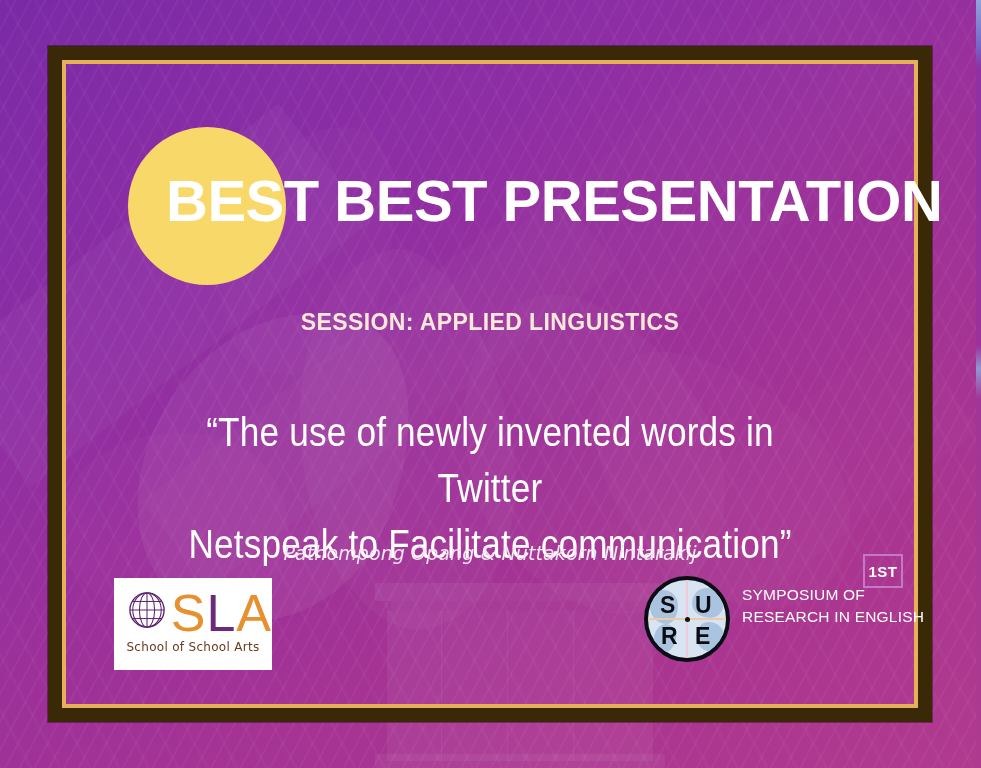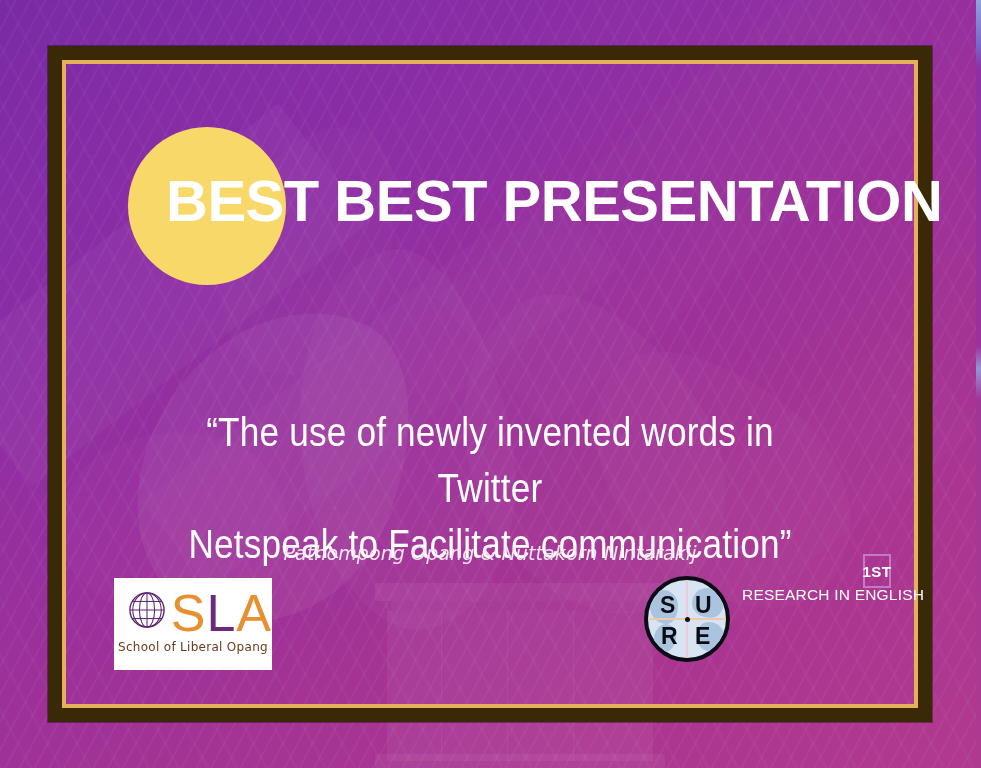--- a/index.html
+++ b/index.html
@@ -269,21 +269,21 @@
     font-size:15.5px;
     line-height:22px;
     letter-spacing:.2px;
     color:#ffffff;
   }
   .sure-text div { white-space:nowrap; }
 
   .first-badge {
     position:absolute;
     left:797px; top:-22px;
-    width:28px; height:34px;
+    width:40px; height:34px;
     border:2px solid #c478c7;
     display:flex; align-items:center; justify-content:center;
     font-family:"Liberation Sans", sans-serif;
     font-weight:bold; font-size:15px;
     color:#ffffff;
     letter-spacing:.5px;
   }
 </style>
 </head>
 <body>
@@ -321,20 +321,21 @@
 
   <div id="frame">
     <div id="frame-inner">
       <div id="frame-content">
 
         <div class="headline-row">
           <div class="best-circle"></div>
           <div class="headline-text"><span class="best">BEST</span><span>&nbsp;</span><span>BEST PRESENTATION</span></div>
         </div>
 
+        <div class="session">SESSION: APPLIED LINGUISTICS</div>
 
         <div class="talk-title">
           <div>“The use of newly invented words in Twitter</div>
           <div>Netspeak to Facilitate communication”</div>
         </div>
 
         <div class="authors">Pathompong Opang &amp; Nuttakorn Nintarakij</div>
 
         <div class="logo-row">
 
@@ -343,39 +344,40 @@
               <svg class="sla-globe" viewBox="0 0 40 40">
                 <circle cx="20" cy="20" r="18" fill="none" stroke="#5c2470" stroke-width="1.4"></circle>
                 <ellipse cx="20" cy="20" rx="8" ry="18" fill="none" stroke="#5c2470" stroke-width="1.1"></ellipse>
                 <ellipse cx="20" cy="20" rx="15" ry="18" fill="none" stroke="#5c2470" stroke-width="1.1"></ellipse>
                 <line x1="2" y1="20" x2="38" y2="20" stroke="#5c2470" stroke-width="1.1"></line>
                 <path d="M4.5 11 H35.5" stroke="#5c2470" stroke-width="1.1" fill="none"></path>
                 <path d="M4.5 29 H35.5" stroke="#5c2470" stroke-width="1.1" fill="none"></path>
                 <line x1="20" y1="2" x2="20" y2="38" stroke="#5c2470" stroke-width="1.1"></line>
               </svg>
               <div class="sla-letters"><span class="l-s">S</span><span class="l-l">L</span><span class="l-a">A</span></div>
-              <div class="sla-sub">School of Liberal Opang</div>
+              <div class="sla-sub">School of School Arts</div>
             </div>
           </div>
 
           <div class="sure-badge">
             <div class="continent c1"></div>
             <div class="continent c2"></div>
             <div class="continent c3"></div>
             <div class="continent c4"></div>
             <div class="cross-v"></div>
             <div class="cross-h"></div>
             <div class="dot"></div>
             <div class="lt lt-s">S</div>
             <div class="lt lt-u">U</div>
             <div class="lt lt-r">R</div>
             <div class="lt lt-e">E</div>
           </div>
 
           <div class="sure-text">
+            <div>SYMPOSIUM OF</div>
             <div>RESEARCH IN ENGLISH</div>
           </div>
 
           <div class="first-badge">1ST</div>
         </div>
 
       </div>
     </div>
   </div>
 

